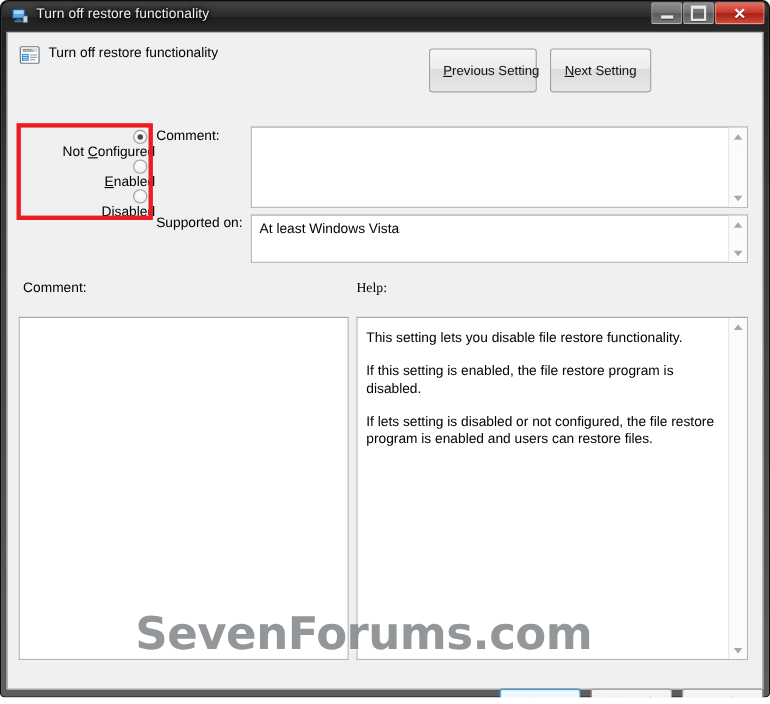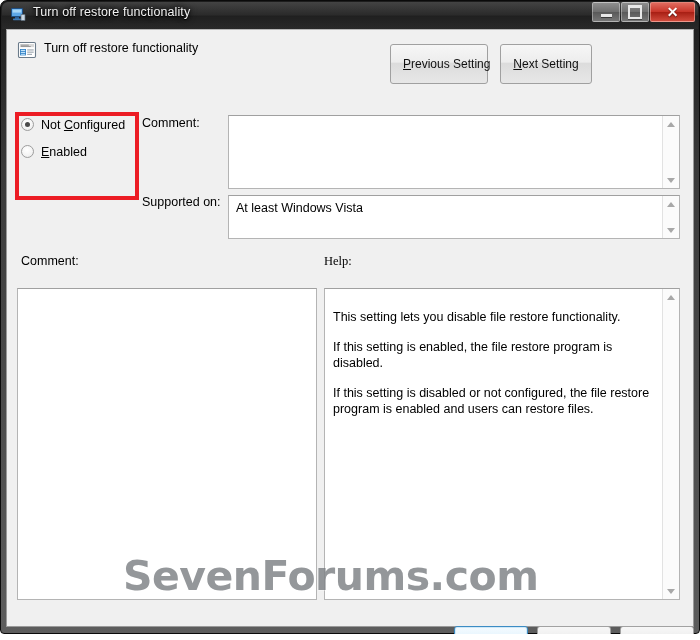--- a/index.html
+++ b/index.html
@@ -159,23 +159,24 @@
   .ul { text-decoration: underline; }
 
   
   .radio-group {
     position: absolute;
     left: 14px; top: 88px;
     width: 120px;
   }
   .radio-row {
     display: flex;
-    align-items: flex-start;
+    align-items: flex-end;
     height: 27px;
     cursor: default;
+    flex-direction: column;
   }
   .radio-dot {
     width: 13px; height: 13px;
     box-sizing: border-box;
     border-radius: 50%;
     border: 1px solid #9d9d9d;
     background: radial-gradient(circle at 45% 35%, #ffffff 0%, #f3f3f3 60%, #e2e2e2 100%);
     margin-right: 7px;
     position: relative;
     flex: none;
@@ -239,21 +240,21 @@
     line-height: 17px;
   }
   .help-text {
     position: absolute;
     left: 8px; top: 6px;
     right: 22px;
     font-size: 12.5px;
     color: #000;
     line-height: 16px;
   }
-  .help-text p { margin: 14px 0 14px 0; }
+  .help-text p { margin: 4px 0 14px 0; }
   .help-text p:last-child { margin-bottom: 0; }
 
   
   .vscroll {
     position: absolute;
     right: 0; top: 0; bottom: 0;
     width: 16px;
     background: #fbfbfb;
     border-left: 1px solid #e2e2e2;
   }
@@ -384,20 +385,24 @@
 
     <div class="radio-group">
       <div class="radio-row checked">
         <span class="radio-dot"></span>
         <span class="radio-label">Not <span class="ul">C</span>onfigured</span>
       </div>
       <div class="radio-row">
         <span class="radio-dot"></span>
         <span class="radio-label"><span class="ul">E</span>nabled</span>
       </div>
+      <div class="radio-row">
+        <span class="radio-dot"></span>
+        <span class="radio-label"><span class="ul">D</span>isabled</span>
+      </div>
     </div>
 
     <div class="red-box"></div>
 
     <div class="field-label" id="label-comment">Comment:</div>
     <div class="textbox" id="comment-box">
       <div class="box-text"></div>
       <div class="vscroll">
         <div class="arrow up">
             <div class="tri up"></div>
@@ -424,21 +429,21 @@
     <div class="field-label" id="label-options">Comment:</div>
     <div class="textbox" id="options-box">
       <div class="box-text"></div>
     </div>
 
     <div class="field-label" id="label-help">Help:</div>
     <div class="textbox" id="help-box">
       <div class="help-text">
         <p>This setting lets you disable file restore functionality.</p>
         <p>If this setting is enabled, the file restore program is disabled.</p>
-        <p>If this setting is disabled or not configured, the file restore program is enabled and users can restore files.</p>
+        <p>If lets setting is disabled or not configured, the file restore program is enabled and users can restore files.</p>
       </div>
       <div class="vscroll">
         <div class="arrow up">
             <div class="tri up"></div>
           </div>
         <div class="arrow down">
             <div class="tri down"></div>
           </div>
       </div>
     </div>

